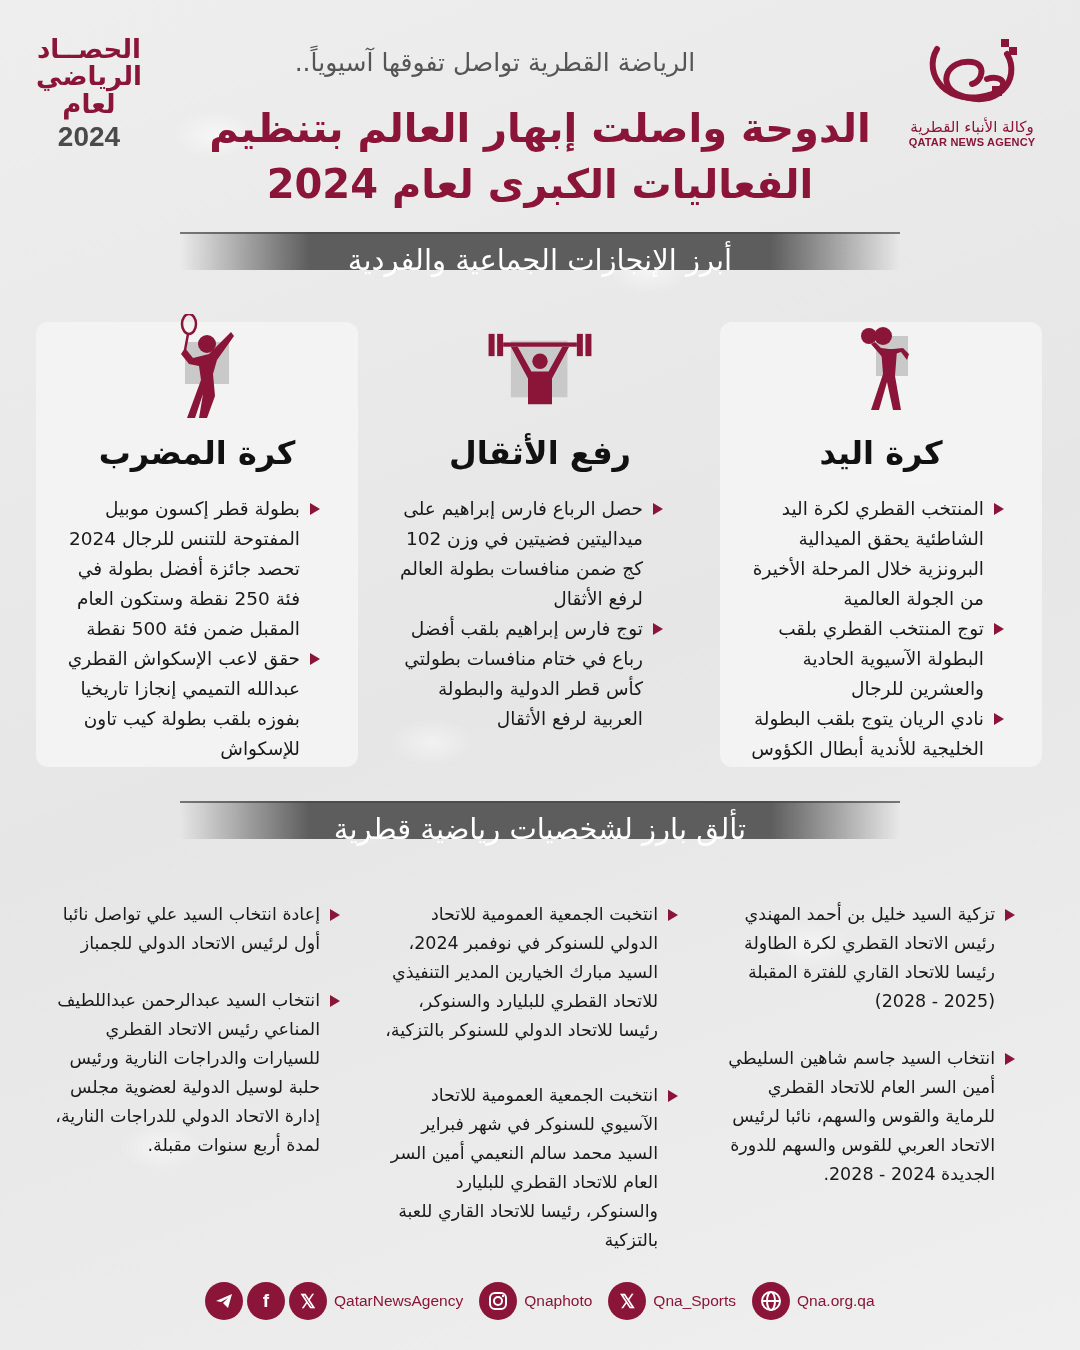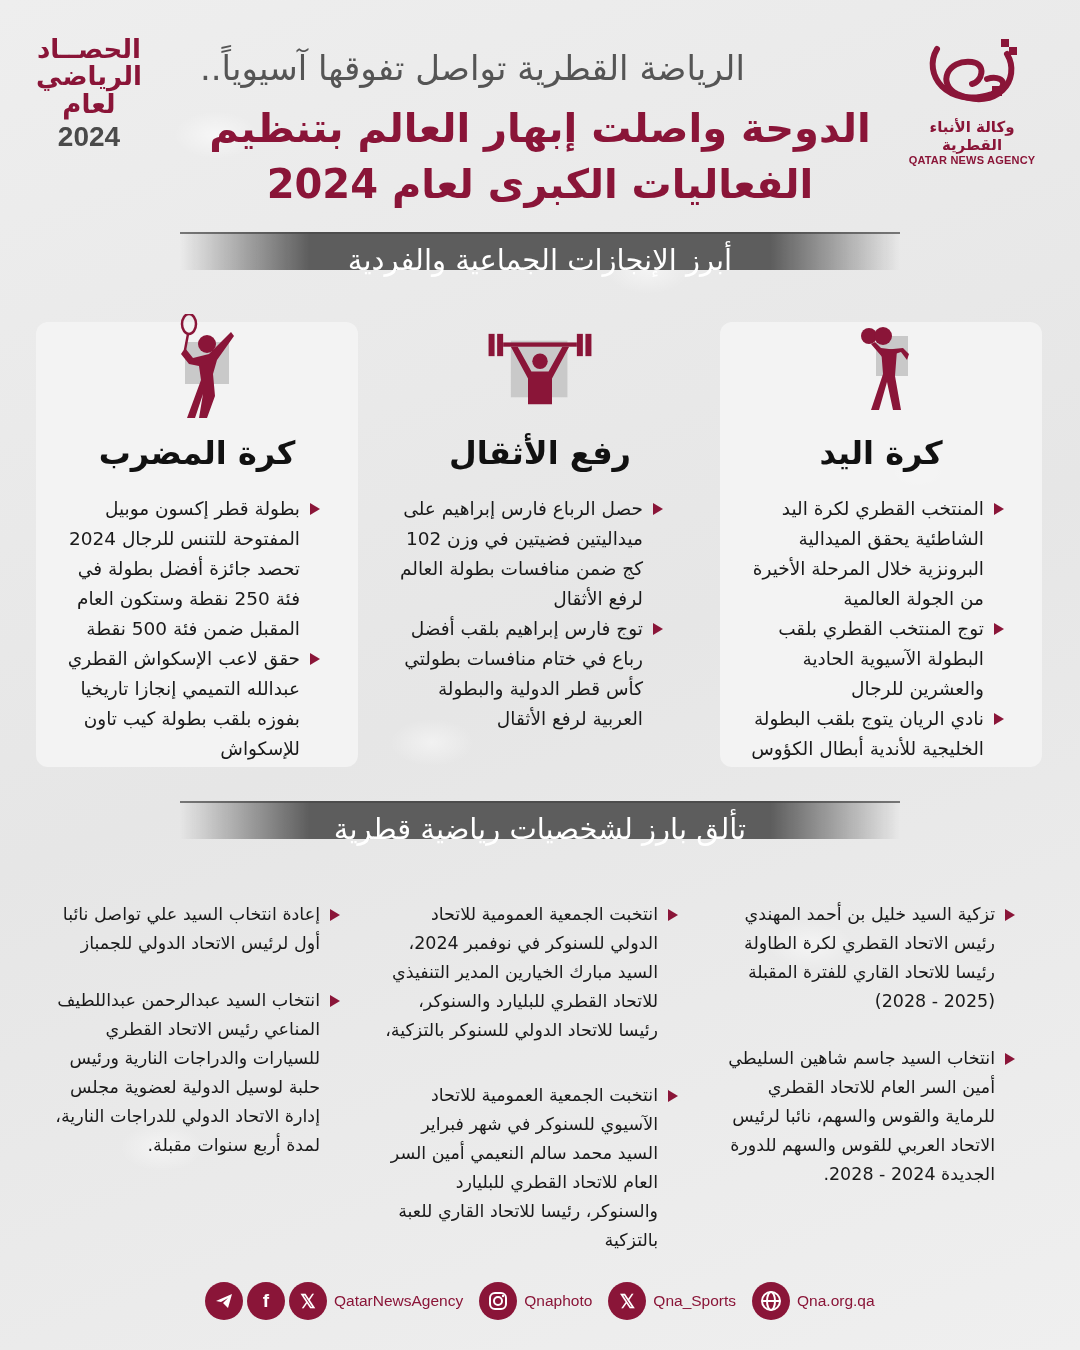--- a/index.html
+++ b/index.html
@@ -27,25 +27,25 @@
     .harvest {
       left: 30px; top: 36px; width: 118px; text-align: center;
       color: #8a1538; font-weight: bold; line-height: 1.05;
     }
     .harvest .l { font-size: 26px; display: block; }
     .harvest .year { font-size: 28px; color: #4a4a4a; display: block; margin-top: 4px; font-family: "Liberation Sans", sans-serif; }
 
     
     .logo { right: 38px; top: 34px; width: 140px; text-align: center; }
     .logo svg { display: block; margin: 0 auto; }
-    .logo .ar { color: #8a1538; font-size: 15px; font-weight: bold; margin-top: 4px; }
+    .logo .ar { color: #8a1538; font-size: 15px; font-weight: normal; margin-top: 4px; }
     .logo .en { color: #8a1538; font-size: 11px; font-weight: bold; font-family: "Liberation Sans", sans-serif; letter-spacing: 0.2px; }
 
     
-    .kicker { left: 200px; right: 290px; top: 48px; text-align: left; font-size: 34px; color: #555; }
+    .kicker { left: 200px; right: 290px; top: 48px; text-align: center; font-size: 25px; color: #555; }
     .title {
       left: 200px; right: 200px; top: 100px; text-align: center;
       color: #8a1538; font-weight: bold; font-size: 40px; line-height: 1.4;
     }
 
     
     .banner {
       left: 180px; width: 720px; height: 38px;
       background: linear-gradient(90deg, rgba(90,90,90,0) 0%, #5d5d5d 18%, #5d5d5d 82%, rgba(90,90,90,0) 100%);
       border-top: 2px solid rgba(70,70,70,0.7);

